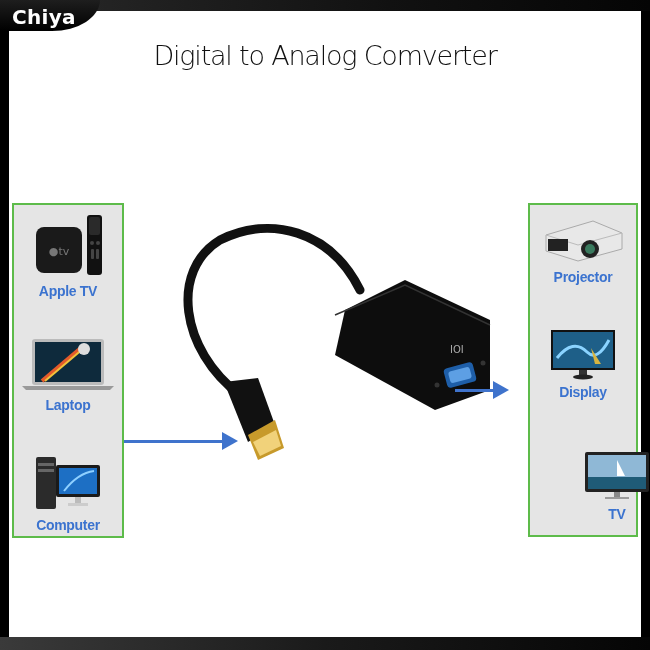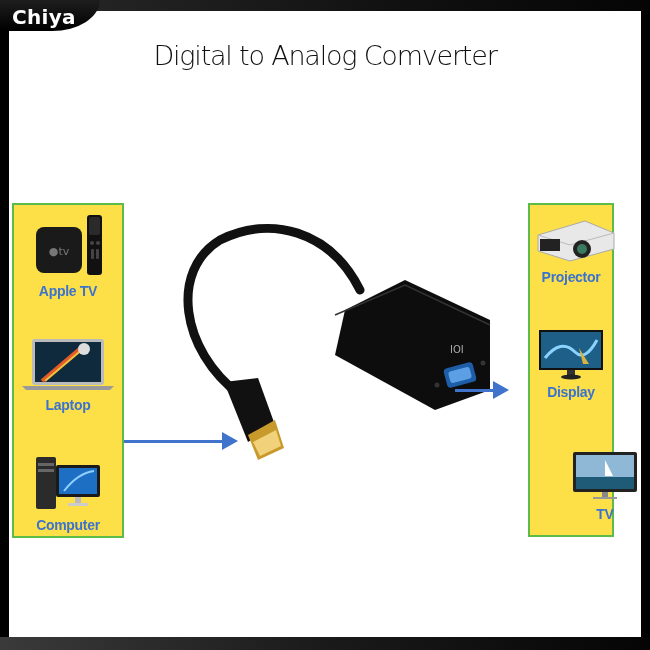--- a/index.html
+++ b/index.html
@@ -14,23 +14,23 @@
 
   .brand-tab { position: absolute; left: 0; top: 0; width: 100px; height: 31px;
     background: linear-gradient(180deg, #1e1e1e, #000);
     border-bottom-right-radius: 48px 31px; z-index: 5; }
   .brand-tab span { position: absolute; left: 12px; top: 5px; color: #fff; font-weight: bold;
     font-size: 20px; letter-spacing: 0.3px; font-family: "DejaVu Sans", sans-serif; }
 
   .title { position: absolute; left: 0; width: 650px; top: 40px; text-align: center;
     font-family: "DejaVu Sans", sans-serif; font-size: 27px; color: #111; letter-spacing: -1.2px; font-weight: 300; }
 
-  .device-box { position: absolute; border: 2px solid #5dbb4a; background: #fde047; }
+  .device-box { position: absolute; border: 2px solid #5dbb4a; background: #e5e5e5; }
   .box-left { left: 12px; top: 203px; width: 112px; height: 335px; }
-  .box-right { left: 528px; top: 203px; width: 86px; height: 334px; }
+  .box-right { left: 528px; top: 203px; width: 110px; height: 334px; }
 
   .device { position: absolute; left: 0; width: 100%; text-align: center; }
   .device-label { display: block; color: #3b73cf; font-weight: bold; font-size: 14px; letter-spacing: -0.3px; }
 
   .arrow { position: absolute; height: 3px; background: #3f73cc; }
   .arrow::after { content: ""; position: absolute; right: -14px; top: -8px;
     border-left: 16px solid #3f73cc; border-top: 9px solid transparent; border-bottom: 9px solid transparent; }
   .arrow-in { left: 124px; top: 440px; width: 100px; }
   .arrow-out { left: 455px; top: 389px; width: 40px; }
 </style>

